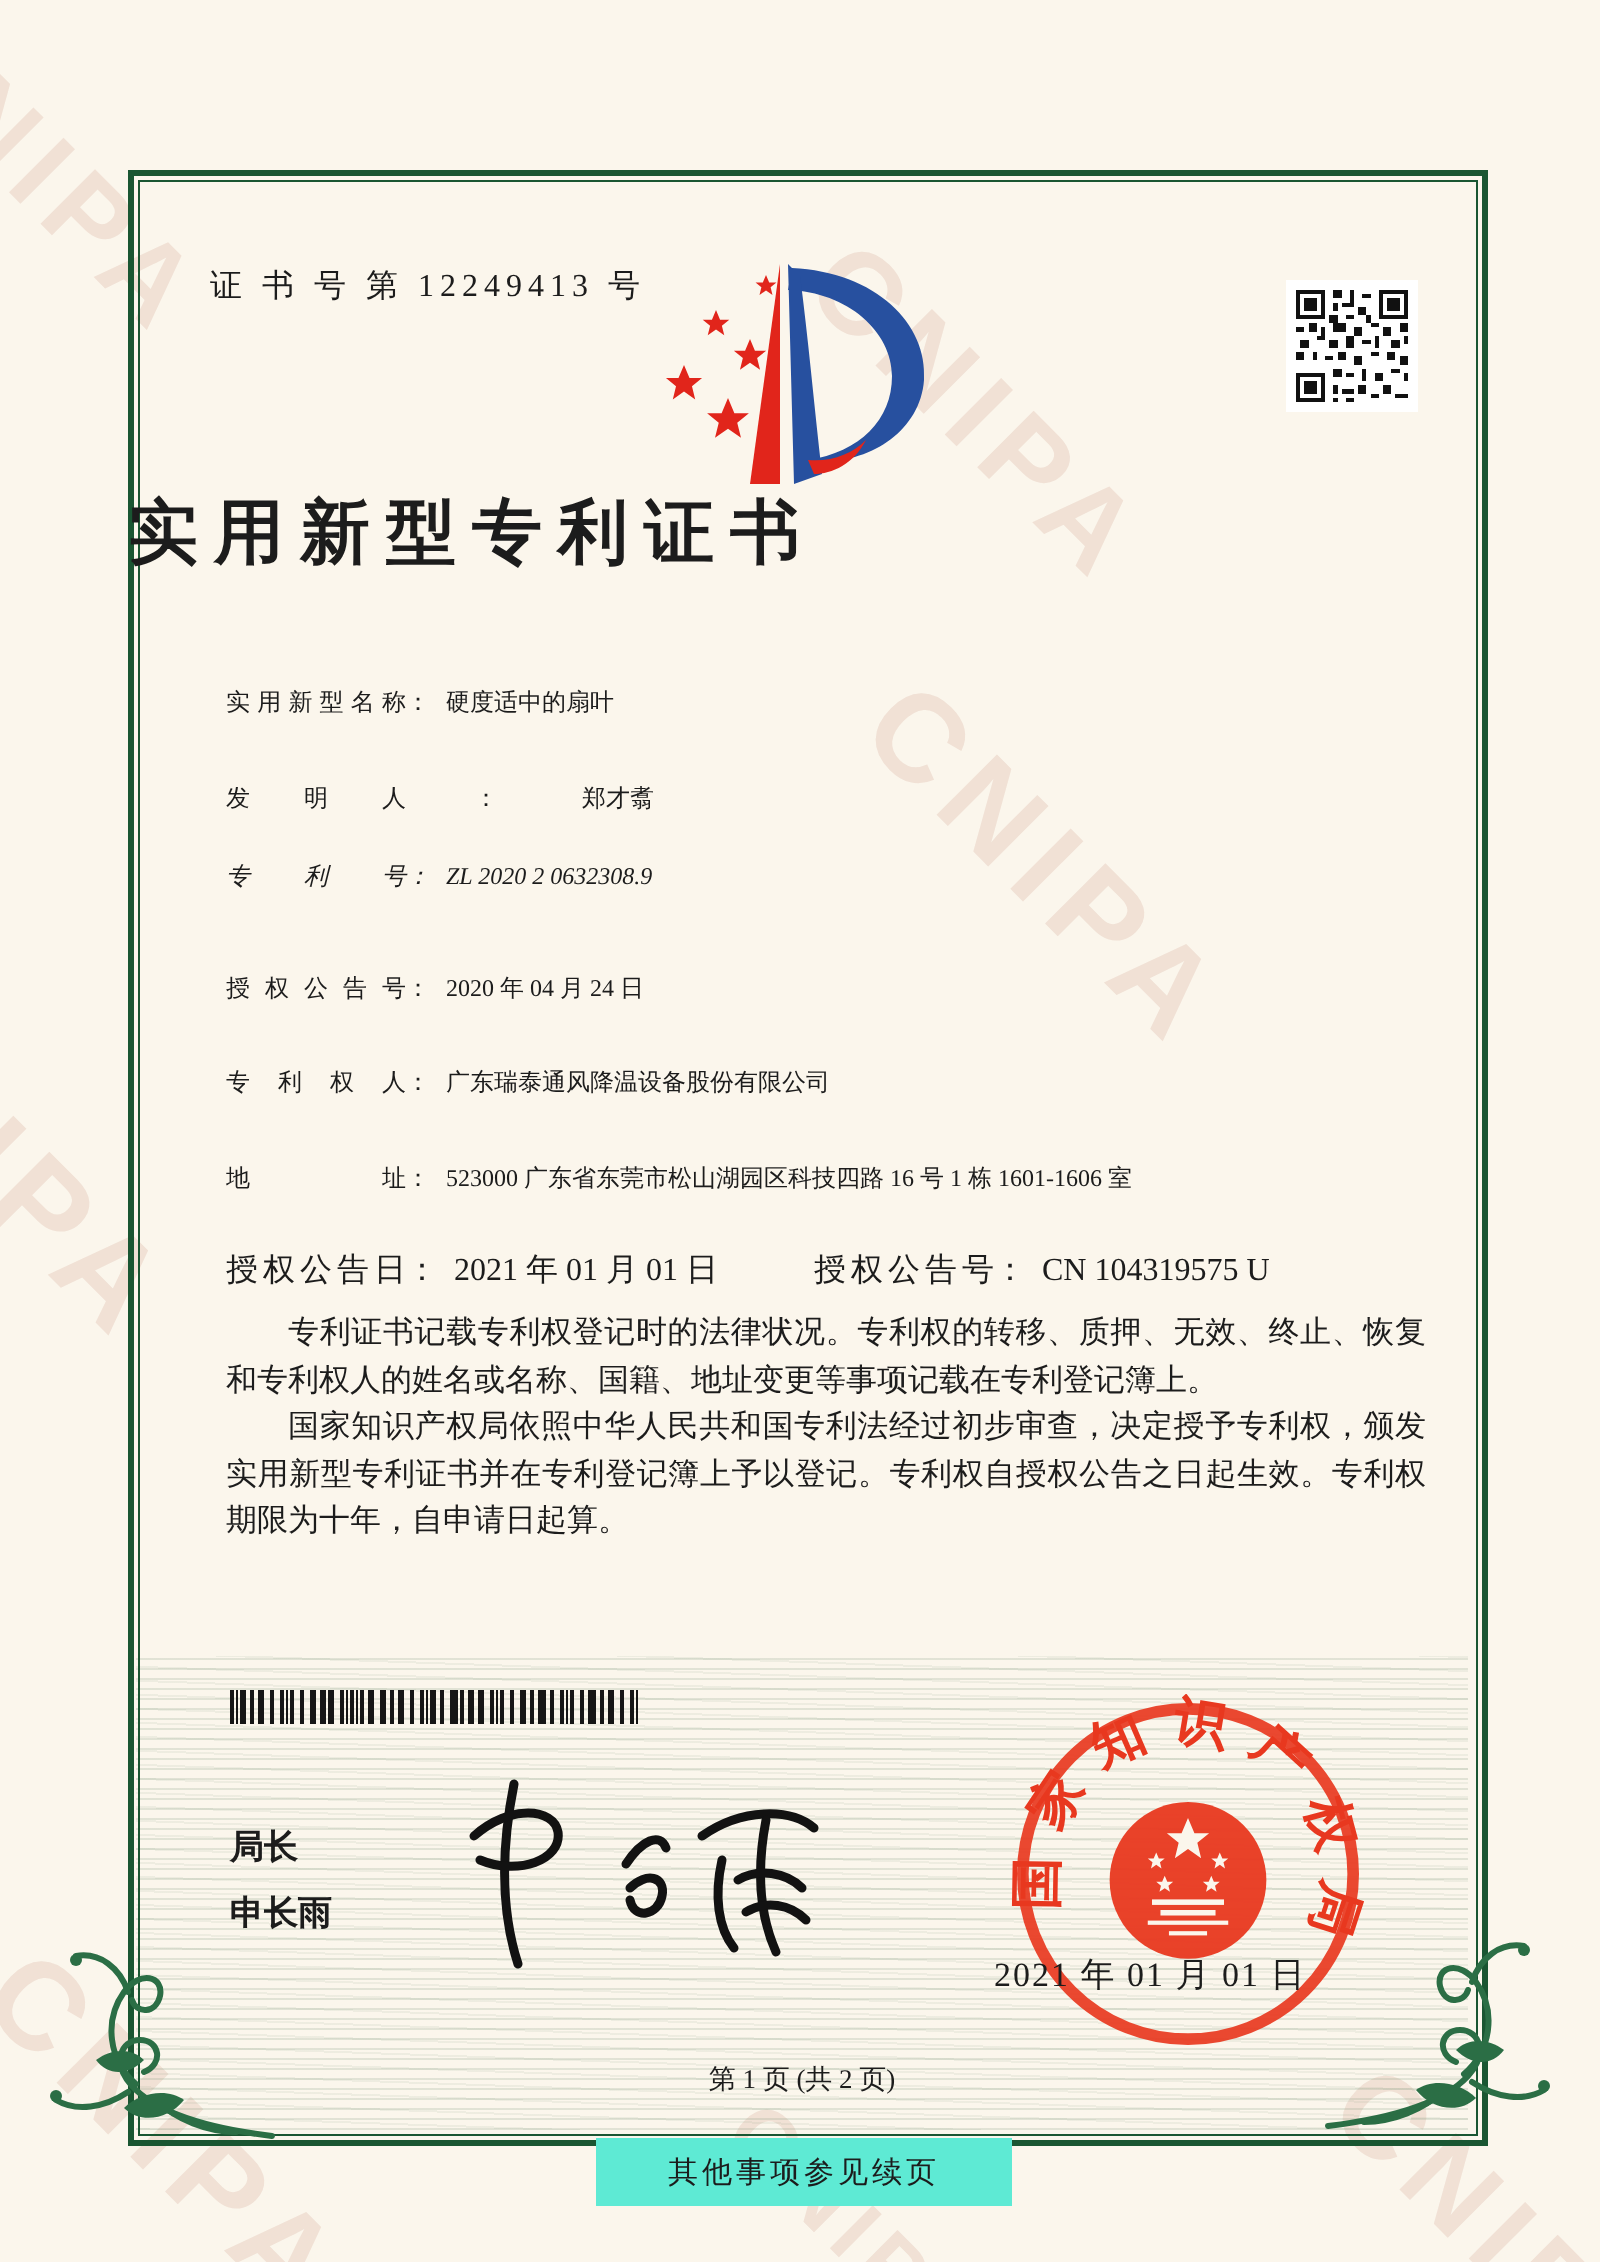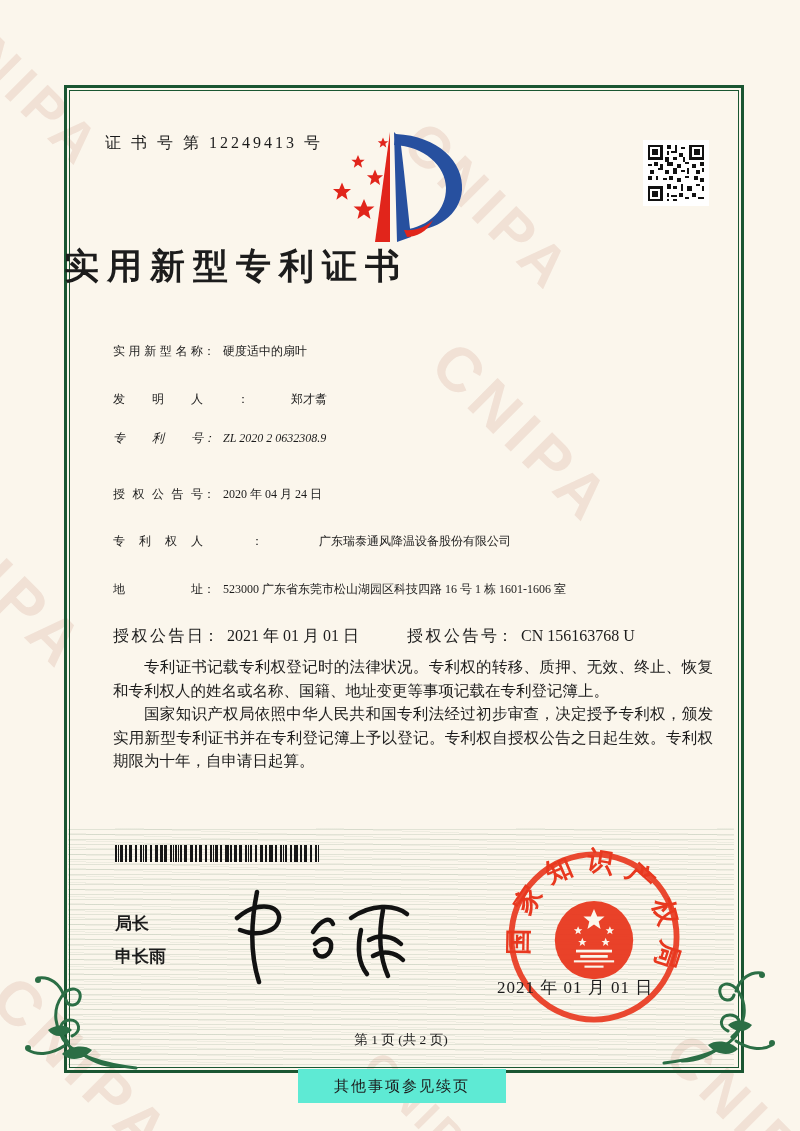--- a/index.html
+++ b/index.html
@@ -206,38 +206,38 @@
 <div class="frow" style="left:113px;top:426px;font-style:italic;">
   <span class="flabel">专利号</span>
     <span class="fcolon">：</span>
   <span class="fvalue">ZL 2020 2 0632308.9</span>
 </div>
 <div class="frow" style="left:113px;top:482px;">
   <span class="flabel">授权公告号</span>
     <span class="fcolon">：</span>
   <span class="fvalue">2020 年 04 月 24 日</span>
 </div>
-<div class="frow" style="left:113px;top:529px;gap:48px;">
+<div class="frow" style="left:113px;top:529px;">
   <span class="flabel">专利权人</span>
     <span class="fcolon">：</span>
   <span class="fvalue">广东瑞泰通风降温设备股份有限公司</span>
 </div>
 <div class="frow" style="left:113px;top:577px;">
   <span class="flabel">地址</span>
     <span class="fcolon">：</span>
   <span class="fvalue" style="max-width:500px;">523000 广东省东莞市松山湖园区科技四路 16 号 1 栋 1601-1606 室</span>
 </div>
 <div class="frow2" style="left:113px;top:624px;">
   <span class="flabel">授权公告日</span>
     <span class="fcolon">：</span>
   <span style="margin-left:8px;">2021 年 01 月 01 日</span>
   <span class="g2">
     <span class="flabel">授权公告号</span>
       <span class="fcolon">：</span>
-    <span style="margin-left:8px;">CN 156163768 U</span>
+    <span style="margin-left:8px;">CN 104319575 U</span>
   </span>
 </div>
 
 <div class="paras">
   <p>专利证书记载专利权登记时的法律状况。专利权的转移、质押、无效、终止、恢复和专利权人的姓名或名称、国籍、地址变更等事项记载在专利登记簿上。</p>
   <p>国家知识产权局依照中华人民共和国专利法经过初步审查，决定授予专利权，颁发实用新型专利证书并在专利登记簿上予以登记。专利权自授权公告之日起生效。专利权期限为十年，自申请日起算。</p>
 </div>
 
 <div class="barcode"></div>
 

